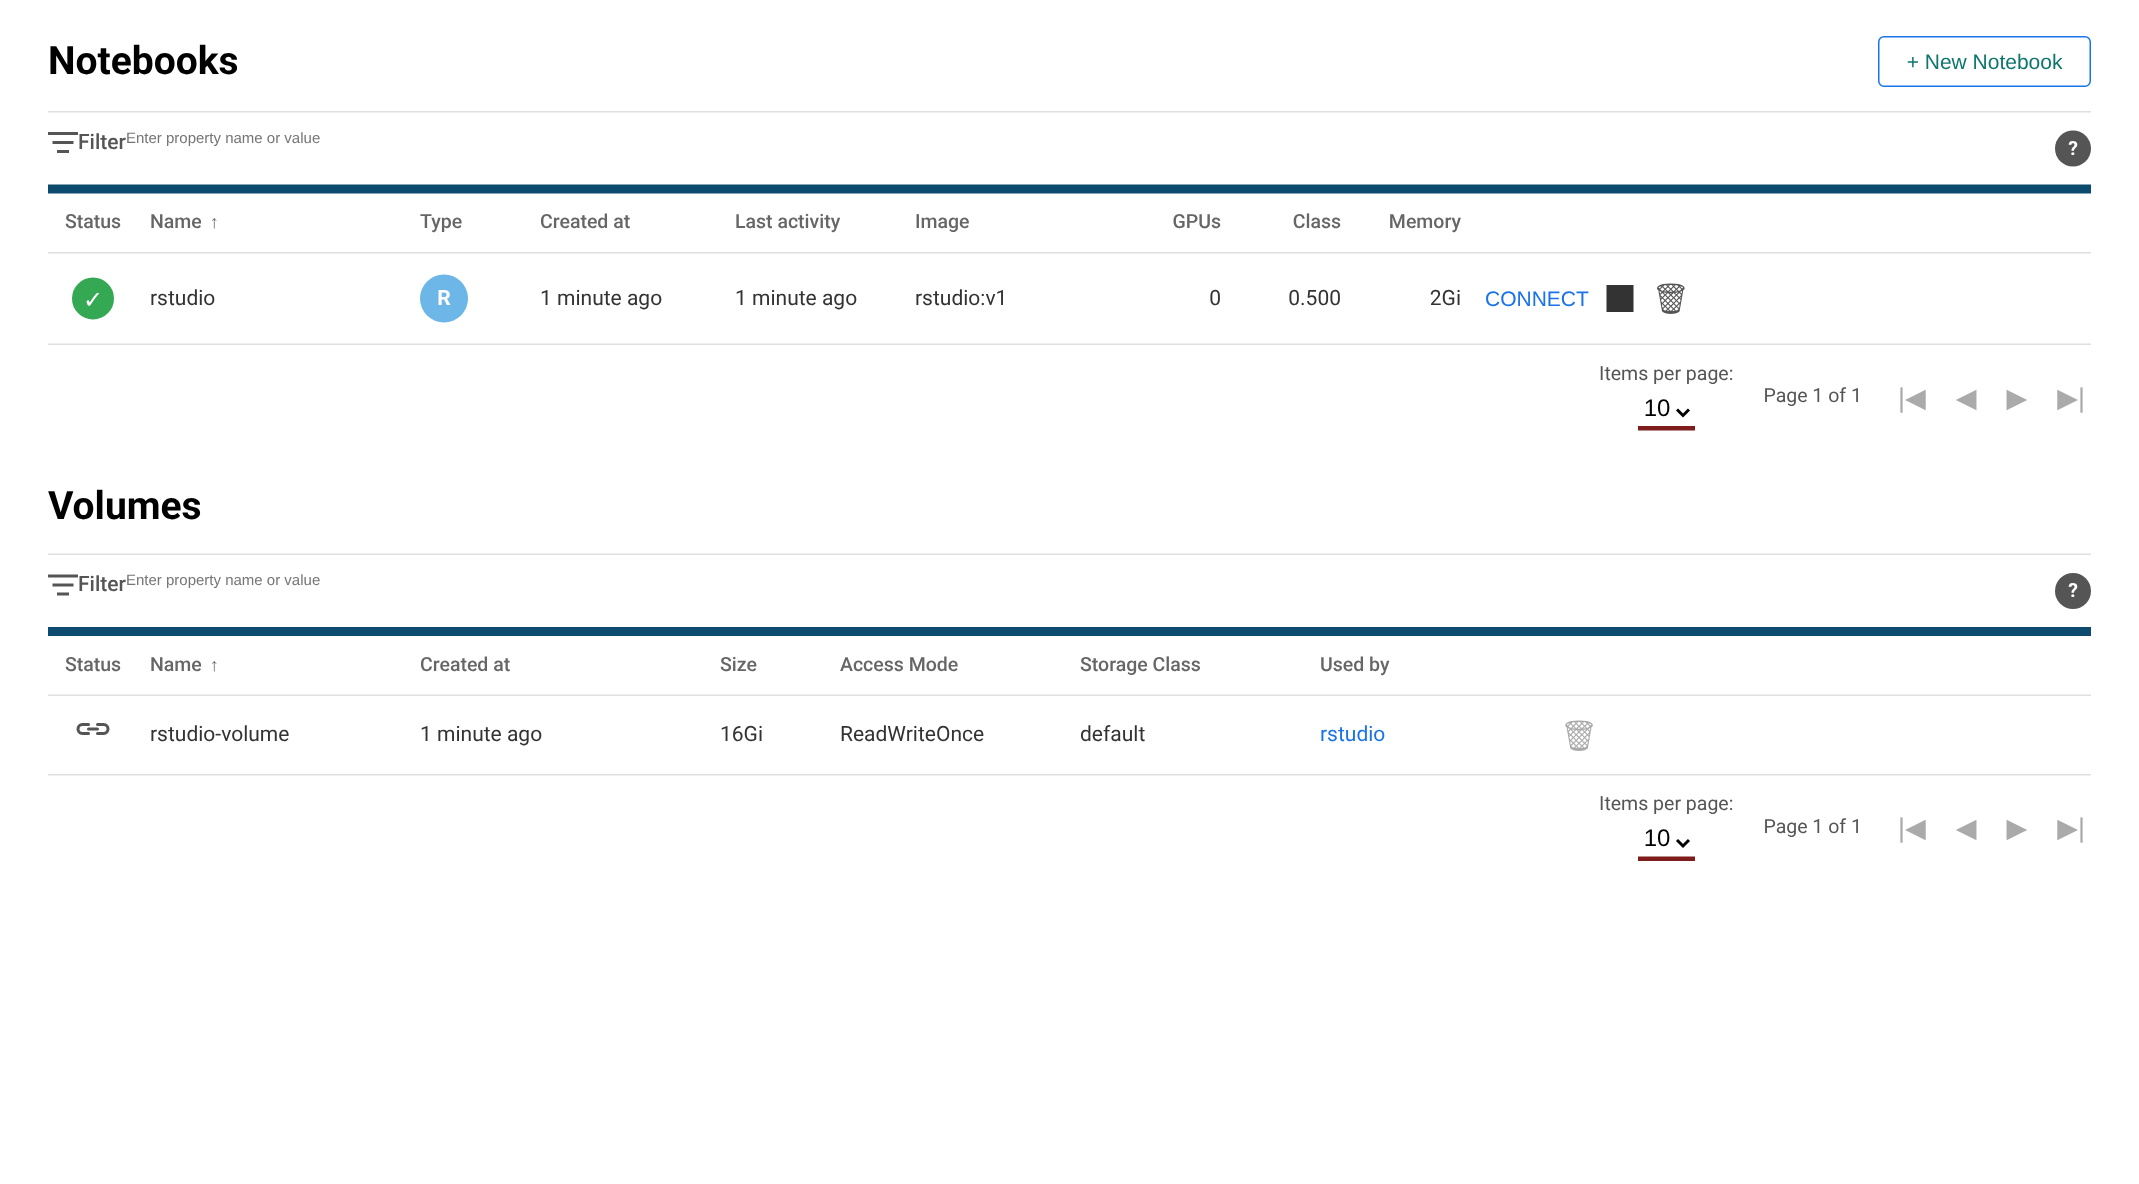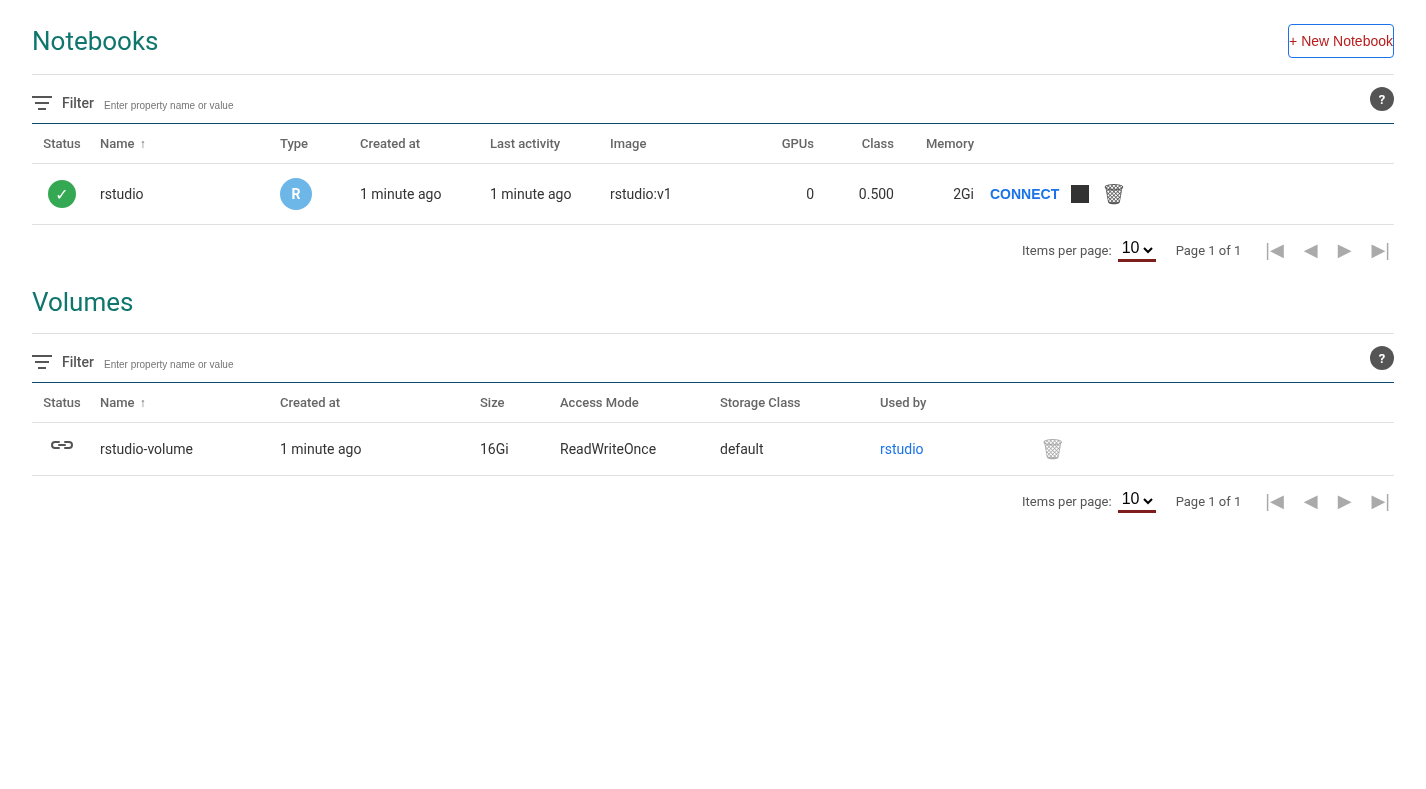--- a/index.html
+++ b/index.html
@@ -14,43 +14,43 @@
       max-width: 1426px;
     }
     .section-header {
       display: flex;
       justify-content: space-between;
       align-items: center;
       margin-bottom: 16px;
     }
     .section-title {
       font-size: 26px;
-      font-weight: 400;
-      color: #0f766e;
+      font-weight: 700;
+      color: #000000;
     }
     .new-notebook-btn {
       display: flex;
       align-items: center;
       gap: 6px;
       border: 1px solid #1a73e8;
-      color: #b91c1c;
+      color: #0f766e;
       background: #fff;
-      padding: 8px 0;
+      padding: 8px 18px;
       border-radius: 4px;
       font-size: 14px;
       cursor: pointer;
       font-weight: 500;
     }
 
     .filter-bar {
       display: flex;
-      align-items: flex-end;
-      gap: 10px;
+      align-items: flex-start;
+      gap: 0;
       padding: 12px 0;
-      border-bottom: 1px solid #0c4a6e;
+      border-bottom: 6px solid #0c4a6e;
       margin-bottom: 0;
       position: relative;
     }
     .filter-icon {
       color: #555;
       font-size: 18px;
       display: flex;
       align-items: center;
     }
     .filter-label {
@@ -129,21 +129,21 @@
       background: #6db6e8;
       color: #fff;
       display: flex;
       align-items: center;
       justify-content: center;
       font-size: 14px;
       font-weight: bold;
     }
     .connect-btn {
       color: #1a73e8;
-      font-weight: 700;
+      font-weight: 400;
       font-size: 14px;
       cursor: pointer;
       background: none;
       border: none;
       padding: 0;
     }
 
     .actions-cell {
       display: flex;
       align-items: center;
@@ -173,20 +173,21 @@
       align-items: center;
       gap: 12px;
       padding: 12px 0;
       color: #555;
       font-size: 13px;
     }
     .items-per-page {
       display: flex;
       align-items: center;
       gap: 6px;
+      flex-direction: column;
     }
     .items-select {
       border: none;
       border-bottom: 3px solid #7f1d1d;
       outline: none;
       font-size: 16px;
       background: transparent;
       cursor: pointer;
       padding-bottom: 2px;
     }
@@ -198,21 +199,21 @@
       border: none;
       color: #aaa;
       font-size: 18px;
       cursor: pointer;
       padding: 2px 4px;
       display: flex;
       align-items: center;
     }
 
     .volumes-section {
-      margin-top: 12px;
+      margin-top: 24px;
     }
 
     .link-text {
       color: #1a73e8;
       cursor: pointer;
     }
 
     .unlink-icon {
       font-size: 20px;
       color: #999;

